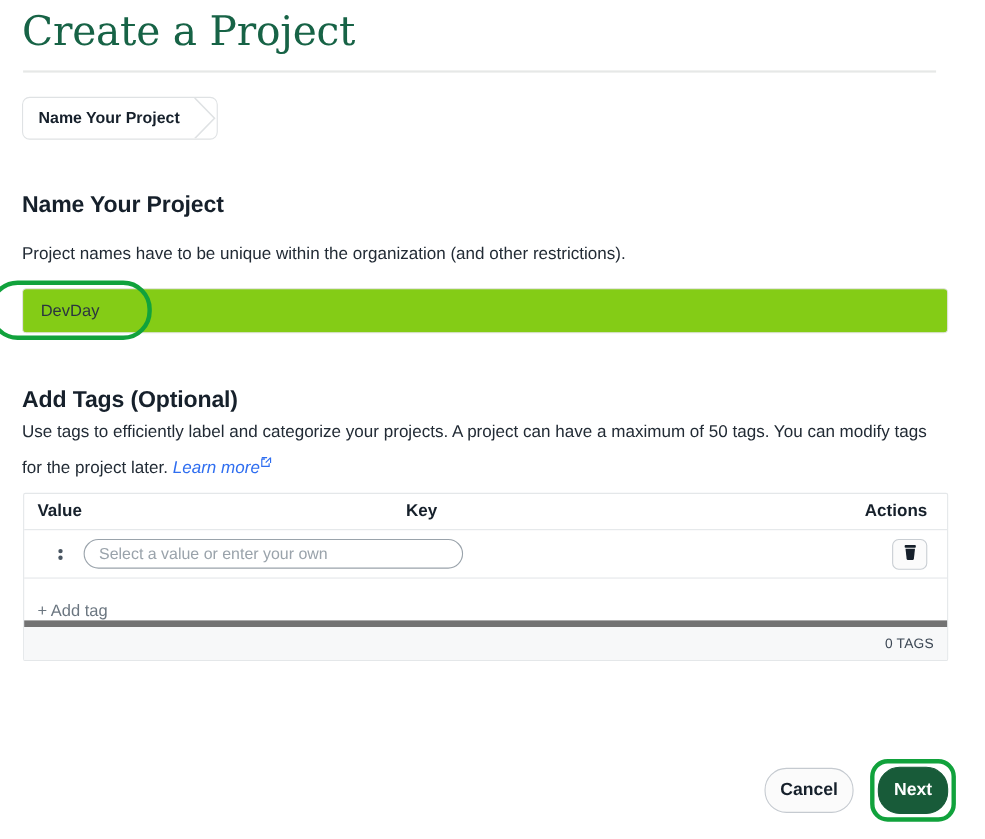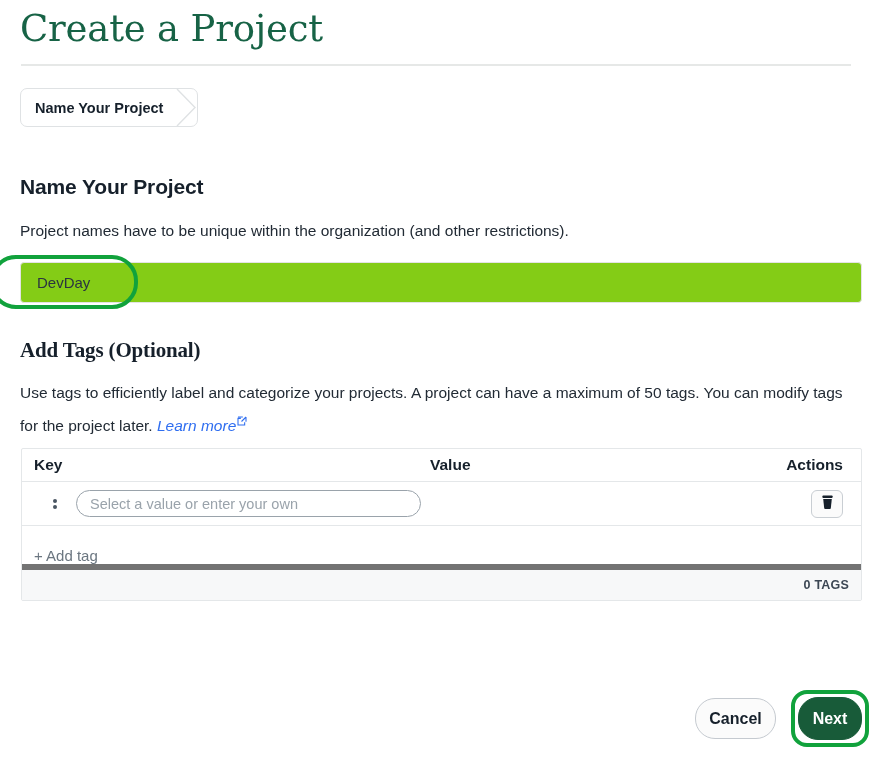--- a/index.html
+++ b/index.html
@@ -81,21 +81,21 @@
   
   .section-heading {
     position: absolute;
     font-size: 21px;
     font-weight: 700;
     color: #16202b;
     letter-spacing: -0.15px;
     white-space: nowrap;
   }
   #h-name { left: 20px; top: 175px; }
-  #h-tags { left: 20px; top: 338px; font-family: Liberation Serif, serif; }
+  #h-tags { left: 20px; top: 352px; }
 
   .section-desc {
     position: absolute;
     font-size: 15.5px;
     line-height: 27px;
     color: #222b35;
   }
   #d-name { left: 20px; top: 217px; white-space: nowrap; }
   #d-tags { left: 20px; top: 379px; width: 842px; }
 
@@ -233,21 +233,21 @@
   .tags-footer {
     height: 30px;
     background: #f7f8f9;
     display: flex;
     align-items: center;
     justify-content: flex-end;
     padding-right: 12px;
   }
   .tags-count {
     font-size: 12.5px;
-    font-weight: 700;
+    font-weight: 400;
     color: #3c4754;
     letter-spacing: 0.2px;
   }
 
   
   .btn {
     position: absolute;
     font-family: "Liberation Sans", sans-serif;
     font-size: 16px;
     font-weight: 600;
@@ -328,22 +328,22 @@
     <a class="learn-link" href="#">
       <span>Learn more</span><span class="ext-icon"><svg width="10" height="10" viewBox="0 0 12 12" aria-hidden="true">
             <path d="M1.2 1.2 H7 M10.8 1.2 V7 M10.8 1.2 L5.4 6.6 M9.2 7.4 V10.8 H1.2 V2.8 H4.6" fill="none" stroke="#2f6ef0" stroke-width="1.3"></path>
           </svg></span>
     </a>
   </p>
 
   <div class="tags-table">
 
     <div class="tags-head">
+      <div class="th th-value">Value</div>
       <div class="th th-key">Key</div>
-      <div class="th th-value">Value</div>
       <div class="th th-actions">Actions</div>
     </div>
 
     <div class="tags-row">
       <div class="kv-sep">
         <div>
           <span class="dot"></span>
           <span class="dot"></span>
         </div>
       </div>

